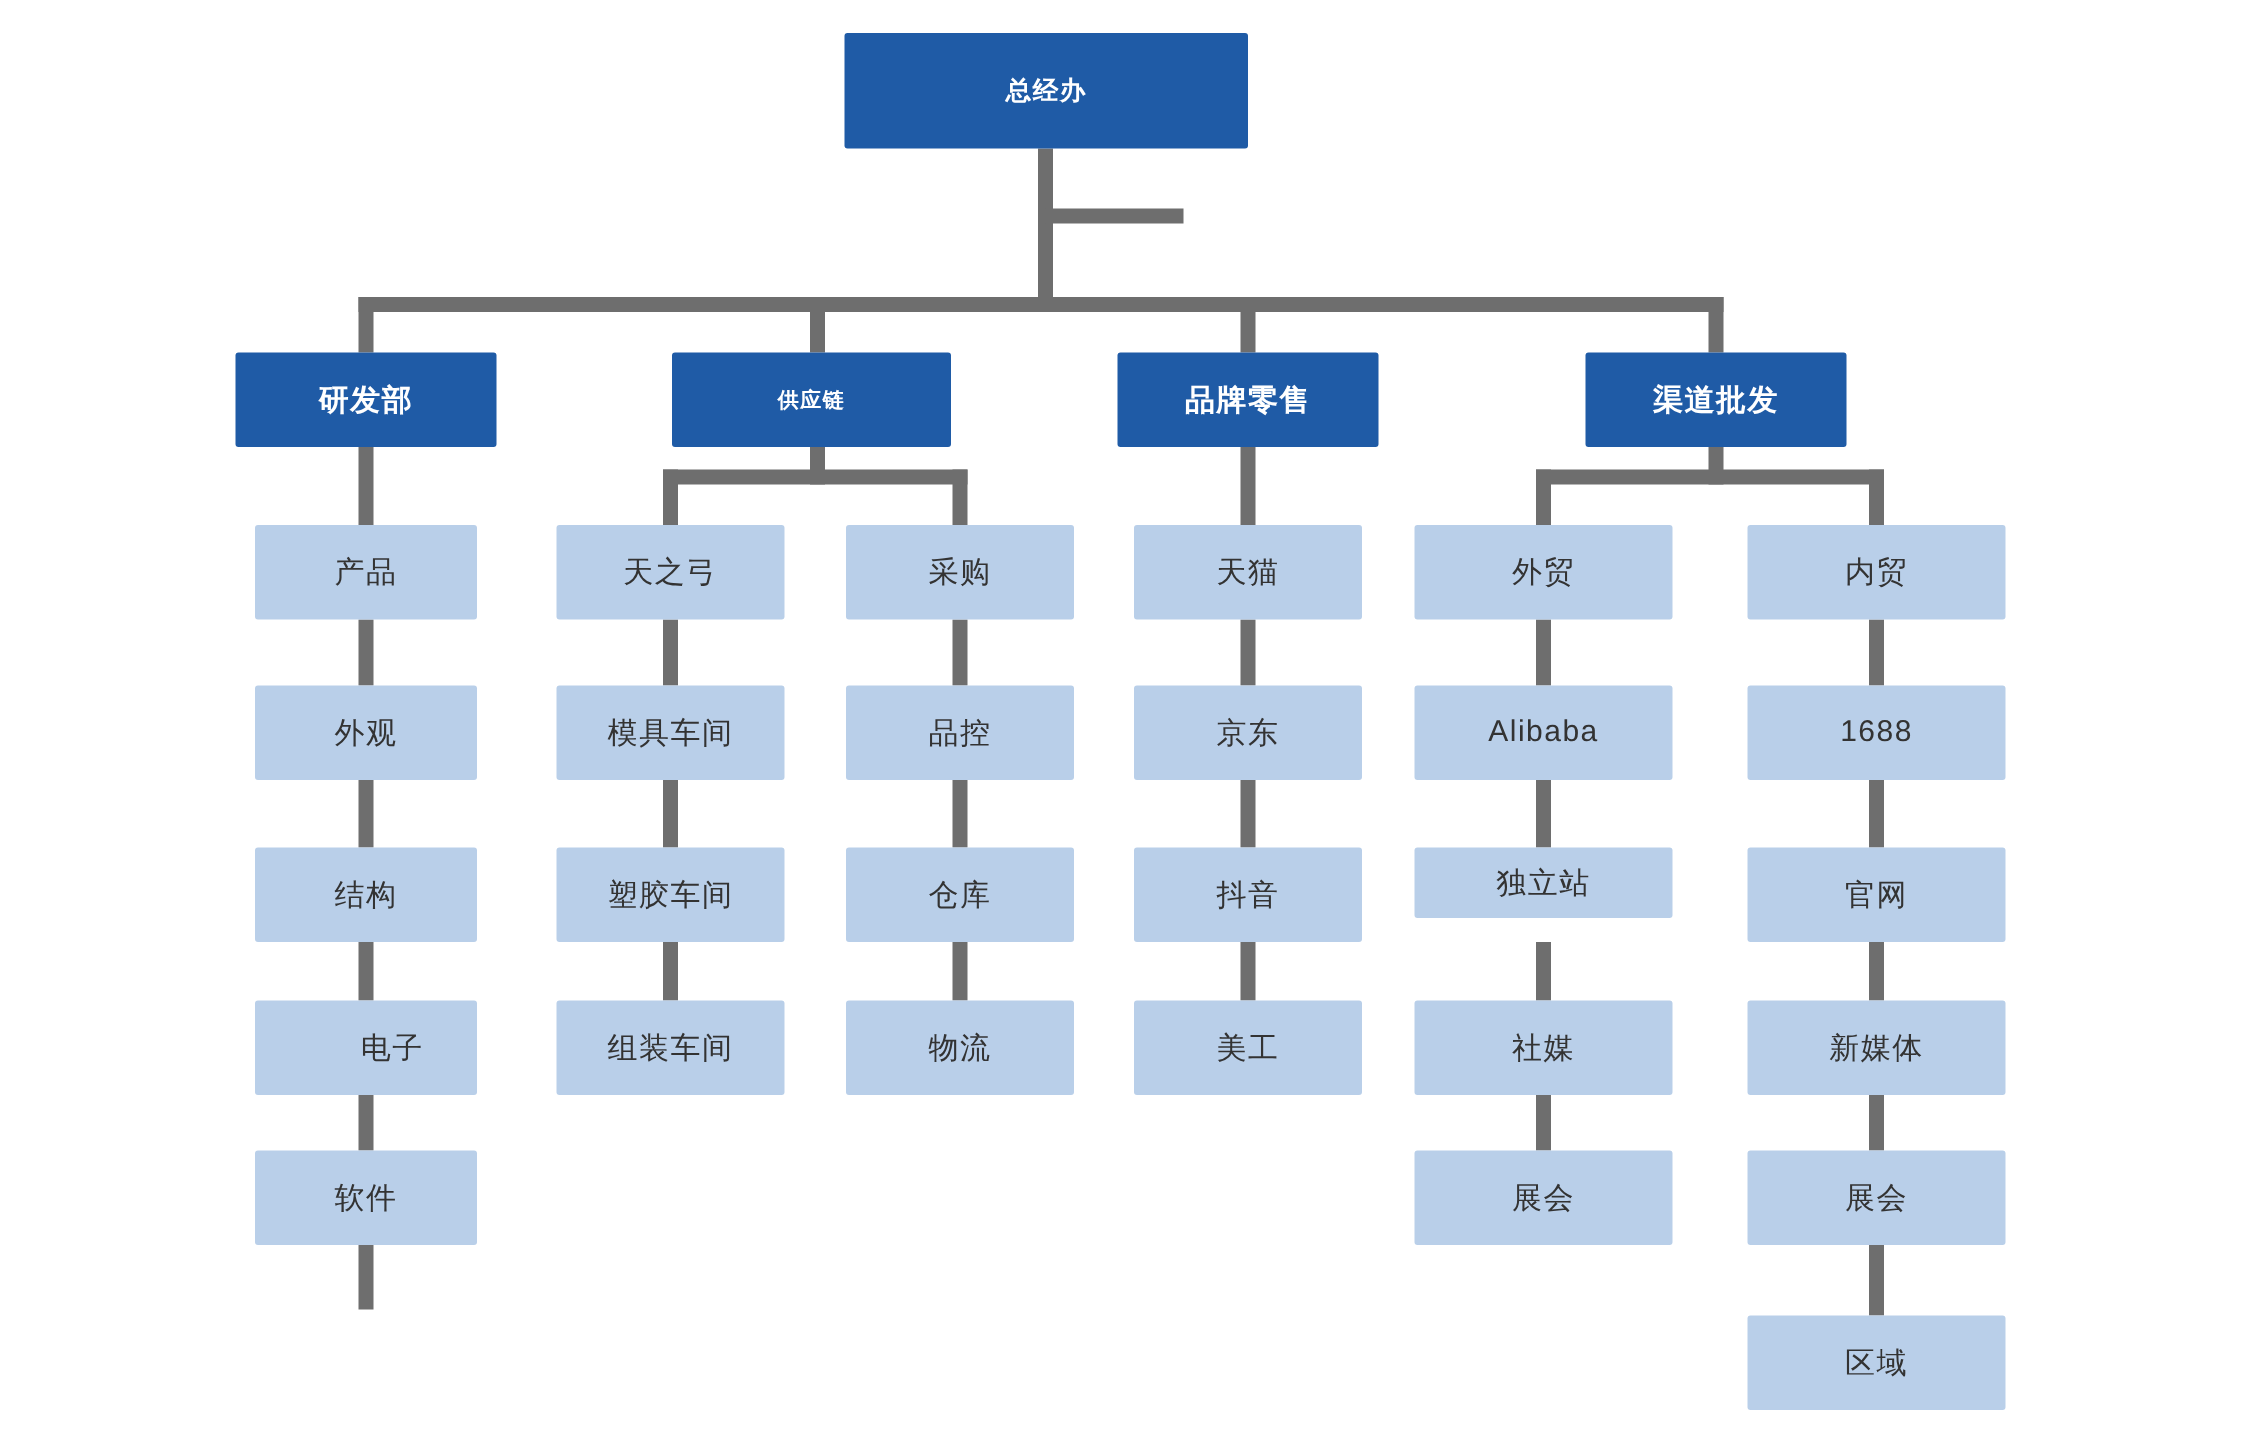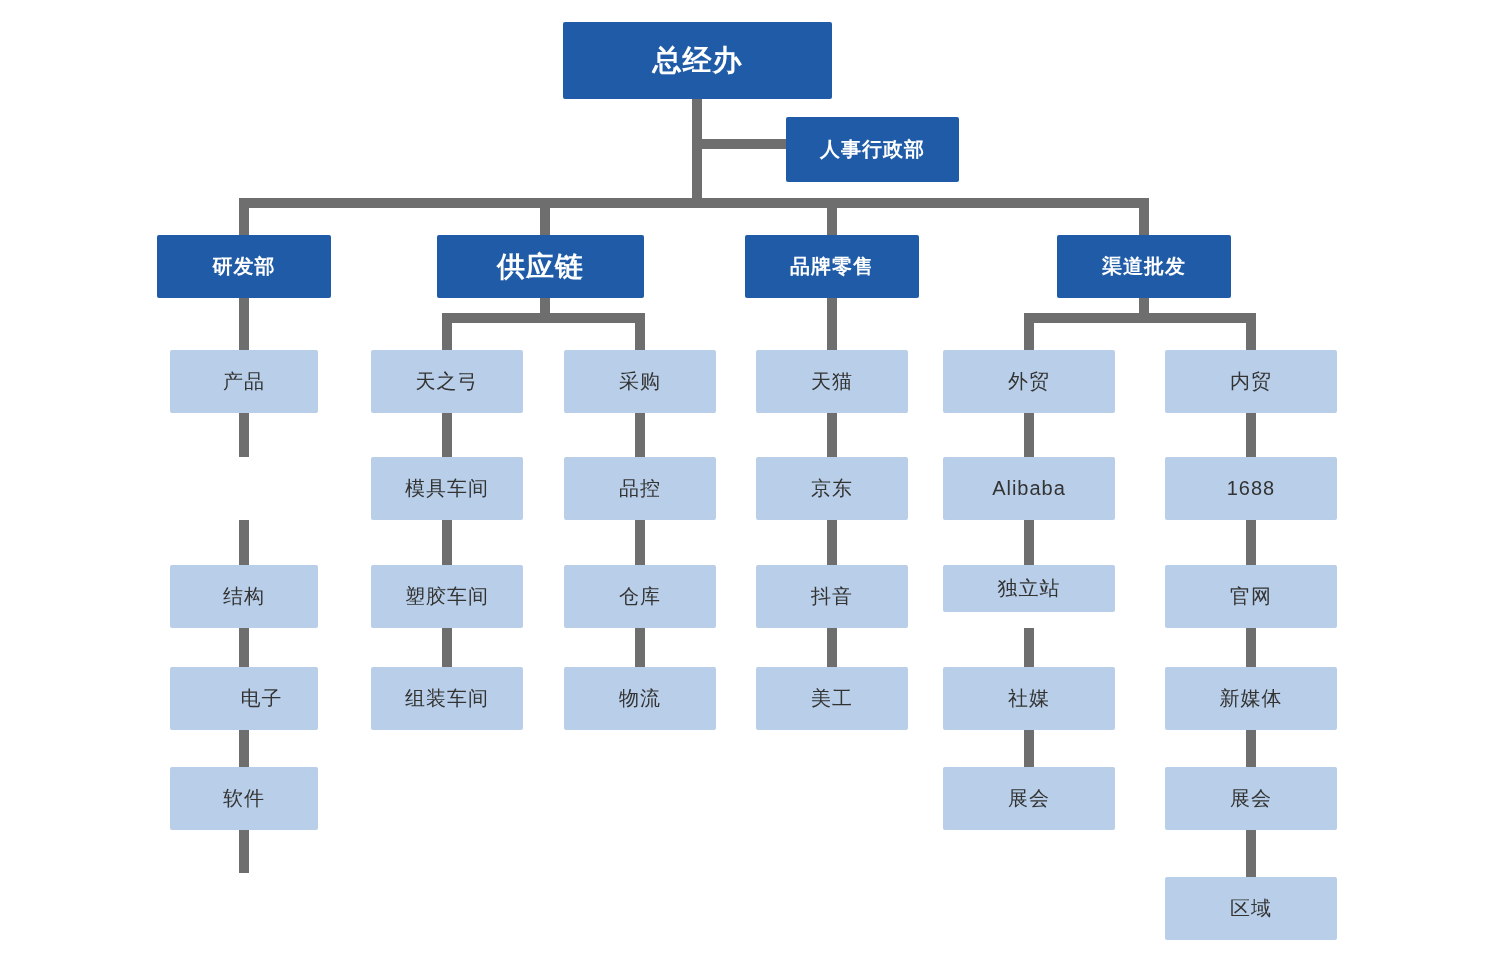--- a/index.html
+++ b/index.html
@@ -26,21 +26,21 @@
     border-radius:2px;
     text-align:center;
     letter-spacing:1px;
   }
   .node.dark{
     background:var(--dark);
     color:var(--dark-text);
     font-weight:bold;
     font-size:21px;
   }
-  .node.dark.root{font-size:29px;}
+  .node.dark.root{font-size:17px;}
   .node.light{
     background:var(--light);
     color:var(--light-text);
     font-weight:500;
     font-size:20px;
   }
 </style>
 </head>
 <body>
 
@@ -90,28 +90,28 @@
   <div class="conn" style="left:1024px;top:628px;width:10px;height:39px;"></div>
   <div class="conn" style="left:1024px;top:730px;width:10px;height:37px;"></div>
 
   <div class="conn" style="left:1246px;top:413px;width:10px;height:44px;"></div>
   <div class="conn" style="left:1246px;top:520px;width:10px;height:45px;"></div>
   <div class="conn" style="left:1246px;top:628px;width:10px;height:39px;"></div>
   <div class="conn" style="left:1246px;top:730px;width:10px;height:37px;"></div>
   <div class="conn" style="left:1246px;top:830px;width:10px;height:47px;"></div>
 
   <div class="node dark root" style="left:563px;top:22px;width:269px;height:77px;">总经办</div>
-  <div class="node dark" style="left:786px;top:117px;width:173px;height:65px;font-size:20px;">人事行政部</div>
 
   <div class="node dark" style="left:157px;top:235px;width:174px;height:63px;font-size:20px;">研发部</div>
-  <div class="node dark" style="left:437px;top:235px;width:207px;height:63px;font-size:28px;">供应链</div>
+  <div class="node dark" style="left:448px;top:235px;width:186px;height:63px;font-size:14px;">供应链</div>
   <div class="node dark" style="left:1057px;top:235px;width:174px;height:63px;font-size:20px;">渠道批发</div>
   <div class="node dark" style="left:745px;top:235px;width:174px;height:63px;font-size:20px;">品牌零售</div>
 
   <div class="node light" style="left:170px;top:350px;width:148px;height:63px;">产品</div>
+  <div class="node light" style="left:170px;top:457px;width:148px;height:63px;">外观</div>
   <div class="node light" style="left:170px;top:565px;width:148px;height:63px;">结构</div>
   <div class="node light" style="left:170px;top:667px;width:148px;height:63px;padding-left:35px;">电子</div>
   <div class="node light" style="left:170px;top:767px;width:148px;height:63px;">软件</div>
 
   <div class="node light" style="left:371px;top:350px;width:152px;height:63px;">天之弓</div>
   <div class="node light" style="left:371px;top:457px;width:152px;height:63px;">模具车间</div>
   <div class="node light" style="left:371px;top:565px;width:152px;height:63px;">塑胶车间</div>
   <div class="node light" style="left:371px;top:667px;width:152px;height:63px;">组装车间</div>
 
   <div class="node light" style="left:564px;top:350px;width:152px;height:63px;">采购</div>

